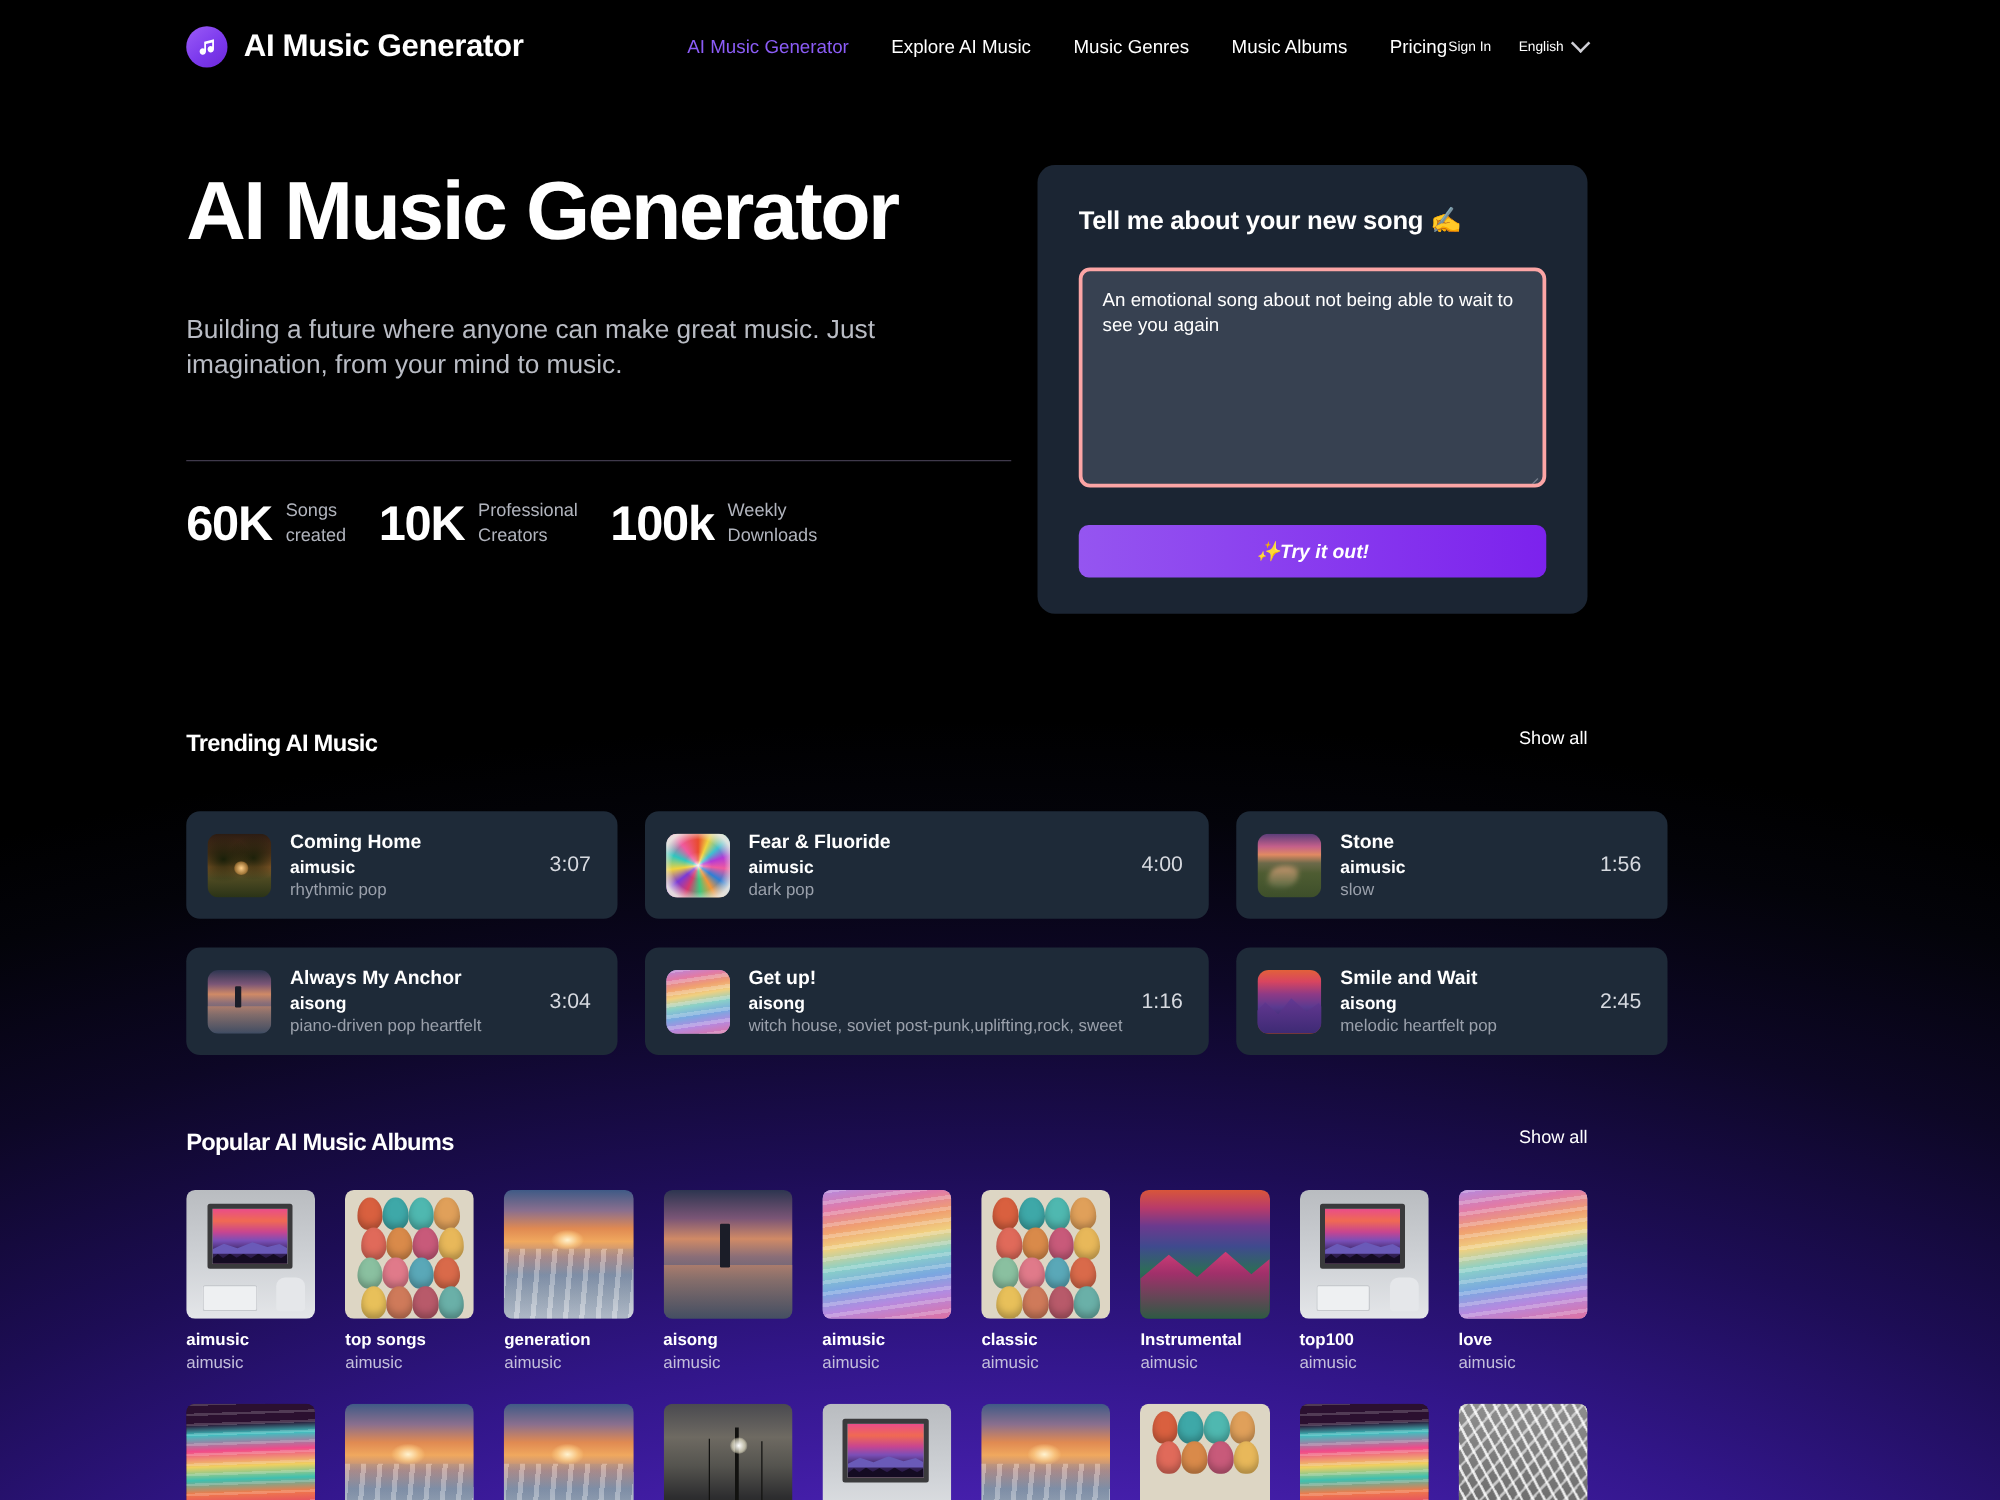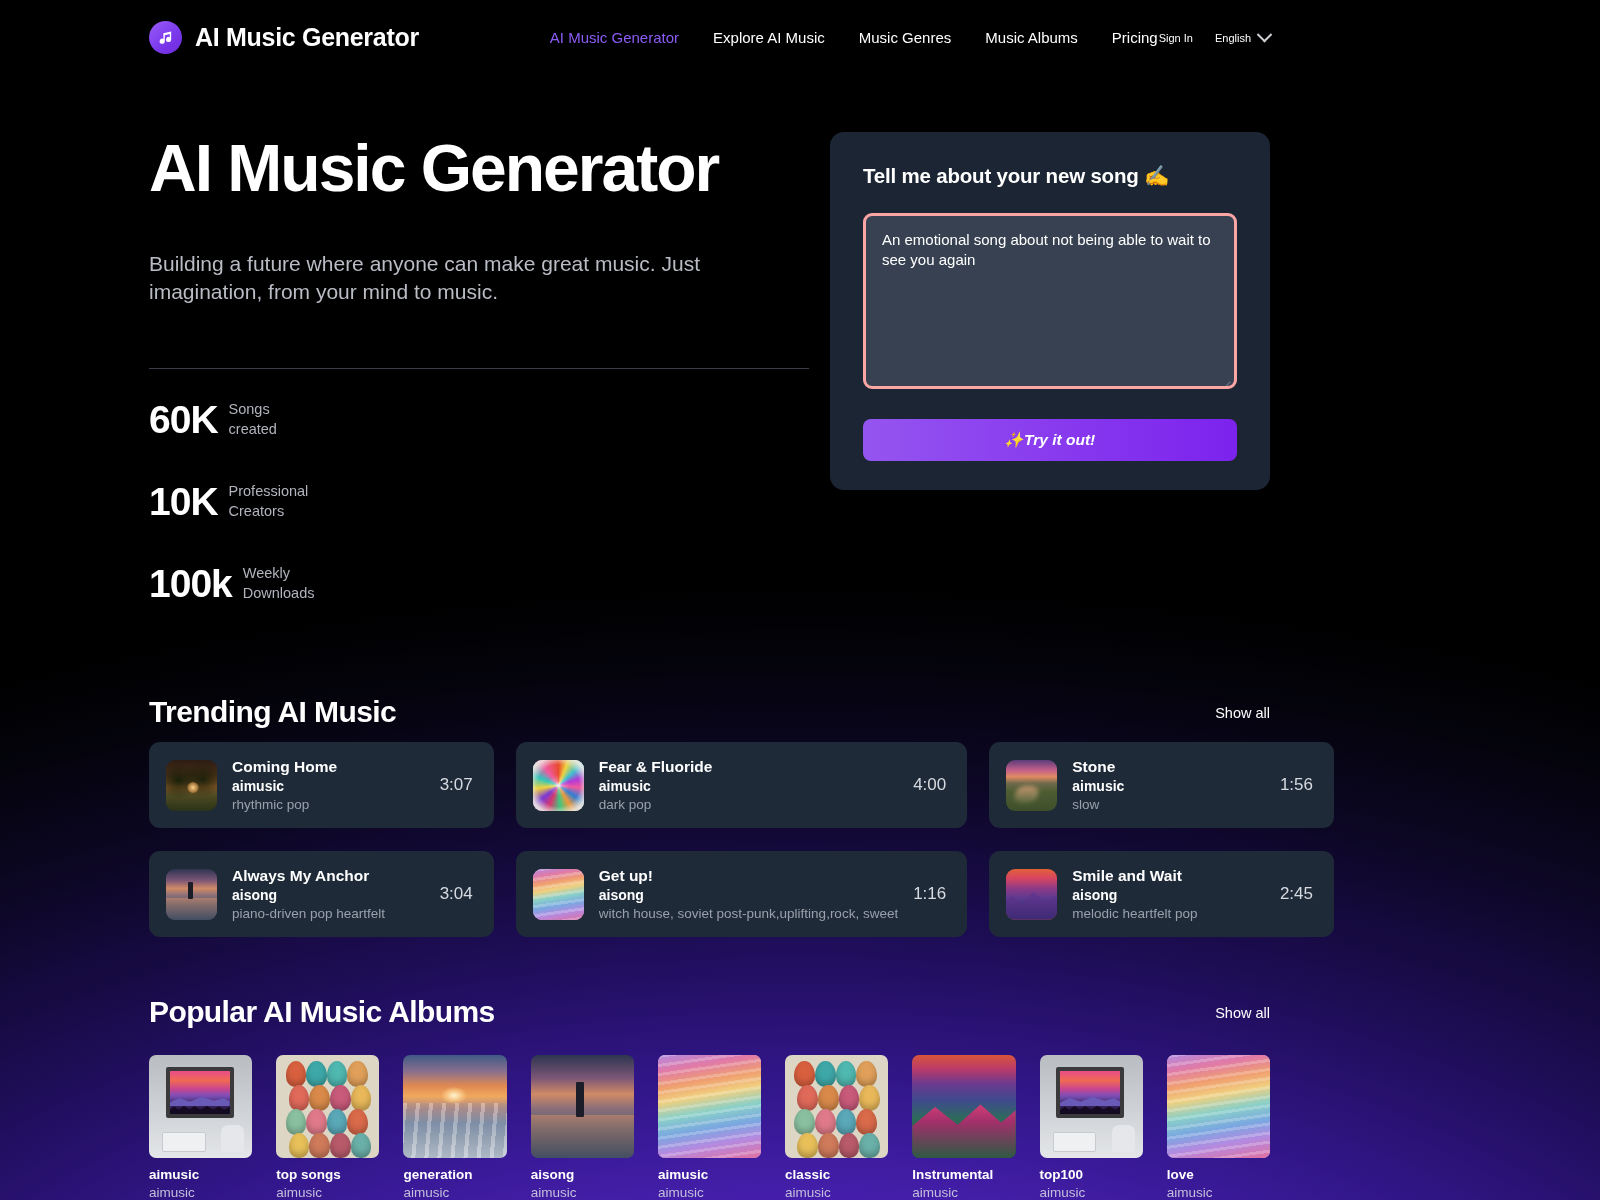--- a/index.html
+++ b/index.html
@@ -45,21 +45,21 @@
   
   .hero{ display:flex; padding:57px 146px 0 149px; gap:0; }
   .hero-left{ width:680px; }
   h1.hero-title{
     font-size:66px; line-height:1.12; font-weight:700; letter-spacing:-2px;
   }
   .hero-sub{
     margin-top:44px; font-size:21px; line-height:1.34; color:#b9bcc4; max-width:570px;
   }
   .divider{ margin-top:62px; width:660px; height:1px; background:#4a4358; opacity:.85; }
-  .stats{ margin-top:31px; display:flex; align-items:flex-start; gap:43px;flex-direction:column; }
+  .stats{ margin-top:31px; display:flex; align-items:flex-start; gap:26px; }
   .stat{ display:flex; align-items:center; gap:11px; }
   .stat-num{ font-size:39px; font-weight:700; letter-spacing:-1px; line-height:1; }
   .stat-lbl{ font-size:14.5px; line-height:1.33; color:#b1b4bd; }
 
   .hero-right{ margin-left:auto; }
   .prompt-card{
     width:440px; background:#1b2533; border-radius:14px; padding:32px 33px 29px 33px;
     box-shadow:0 4px 34px rgba(0,0,0,.45);
   }
   .prompt-title{ font-size:20.5px; font-weight:700; letter-spacing:-.2px; }
@@ -81,25 +81,25 @@
     background:linear-gradient(90deg,#9champ 0%,#7c3aed 100%);
     background:linear-gradient(90deg,#9555f0 0%,#7c22ed 100%);
     color:#fff; font-size:15.5px; font-weight:700; font-family:inherit;
     display:flex; align-items:center; justify-content:center; gap:2px;font-style:italic;
   }
 
   
   .section-head{
     display:flex; align-items:flex-end; padding:0 146px 0 149px; margin-top:0;
   }
-  .section-title{ font-size:30px; font-weight:700; letter-spacing:-.6px; }
+  .section-title{ font-size:19px; font-weight:700; letter-spacing:-.6px; }
   .show-all{ margin-left:auto; font-size:14.5px; color:#fff; margin-bottom:8px; }
 
   .track-grid{
-    padding:0 82px 0 149px; margin-top:13px;
+    padding:0 82px 0 149px; margin-top:42px;
     display:grid; grid-template-columns:repeat(3,1fr); gap:23px 22px;
   }
   .track{
     background:#1e2a38; border-radius:11px; height:86px; padding:0 21px 0 17px;
     display:flex; align-items:center; gap:15px;
   }
   .thumb{
     width:51px;height:51px;border-radius:9px;flex:0 0 auto;overflow:hidden;
     position:relative;
   }

